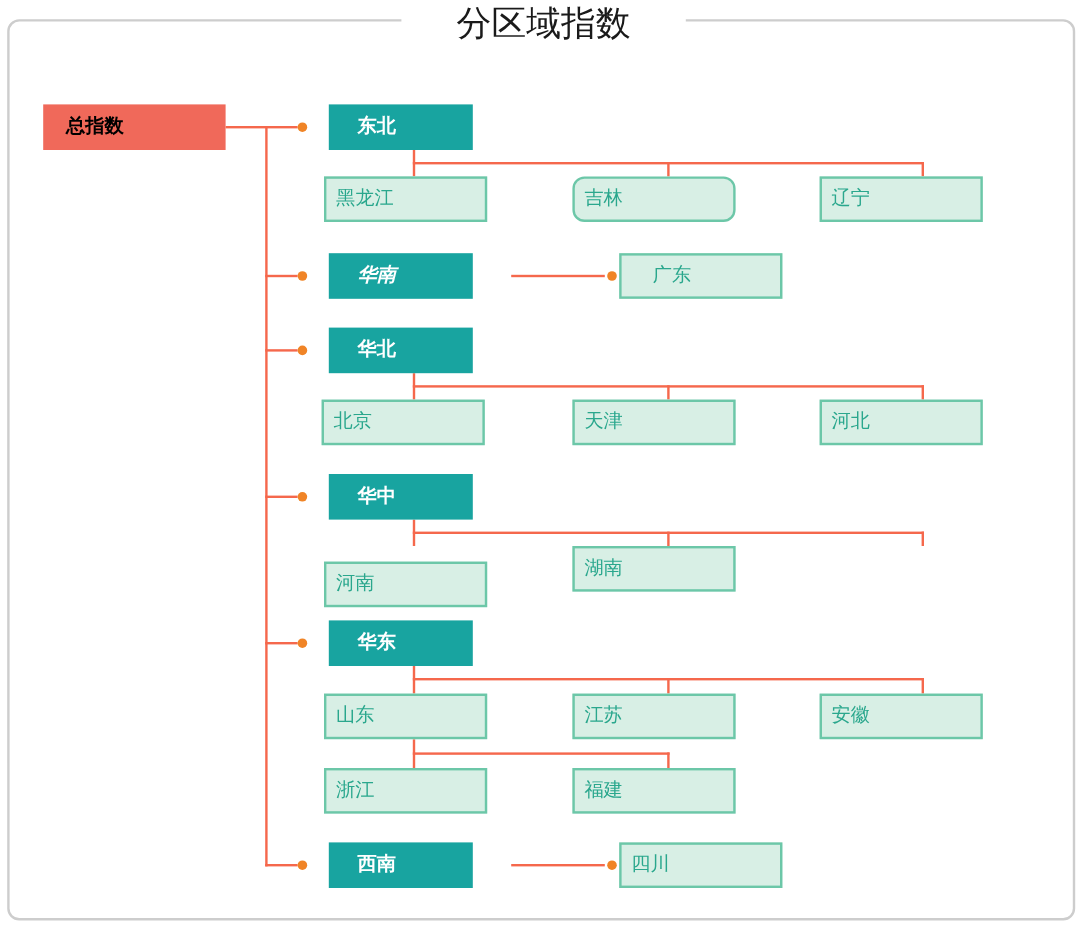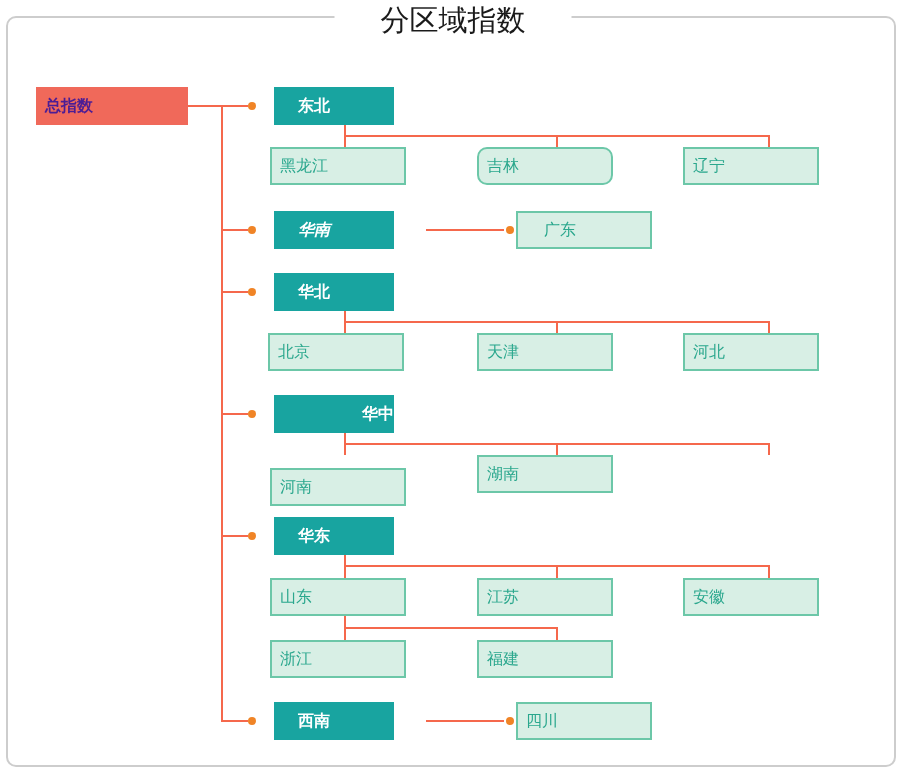--- a/index.html
+++ b/index.html
@@ -39,23 +39,23 @@
     height: 38px;
     line-height: 38px;
     font-size: 16px;
     box-sizing: border-box;
     white-space: nowrap;
     z-index: 2;
   }
   .node.root {
     width: 152px;
     background: var(--root-bg, #f0695a);
-    color: #4c1d95;
+    color: #000000;
     font-weight: bold;
-    padding-left: 9px;
+    padding-left: 19px;
   }
   .node.region {
     width: 120px;
     background: var(--region-bg, #18a4a0);
     color: #ffffff;
     font-weight: bold;
     padding-left: 24px;
   }
   .node.province {
     width: 136px;
@@ -120,21 +120,21 @@
   <div class="vline" style="left:344px; top:311px; height:22px;"></div>
   <div class="hline" style="left:344px; top:321px; width:426px;"></div>
   <div class="vline" style="left:556px; top:321px; height:12px;"></div>
   <div class="vline" style="left:768px; top:321px; height:12px;"></div>
   <div class="node province" style="left:268px; top:333px;">北京</div>
   <div class="node province" style="left:477px; top:333px;">天津</div>
   <div class="node province" style="left:683px; top:333px;">河北</div>
 
   <div class="hline" style="left:221px; top:413px; width:27px;"></div>
   <div class="dot" style="left:248px; top:410px;"></div>
-  <div class="node region" style="left:274px; top:395px;text-align:right;">华中</div>
+  <div class="node region" style="left:274px; top:395px;">华中</div>
   <div class="vline" style="left:344px; top:433px; height:22px;"></div>
   <div class="hline" style="left:344px; top:443px; width:426px;"></div>
   <div class="vline" style="left:556px; top:443px; height:12px;"></div>
   <div class="vline" style="left:768px; top:443px; height:12px;"></div>
   <div class="node province" style="left:270px; top:468px;">河南</div>
   <div class="node province" style="left:477px; top:455px;">湖南</div>
 
   <div class="hline" style="left:221px; top:535px; width:27px;"></div>
   <div class="dot" style="left:248px; top:532px;"></div>
   <div class="node region" style="left:274px; top:517px;">华东</div>

